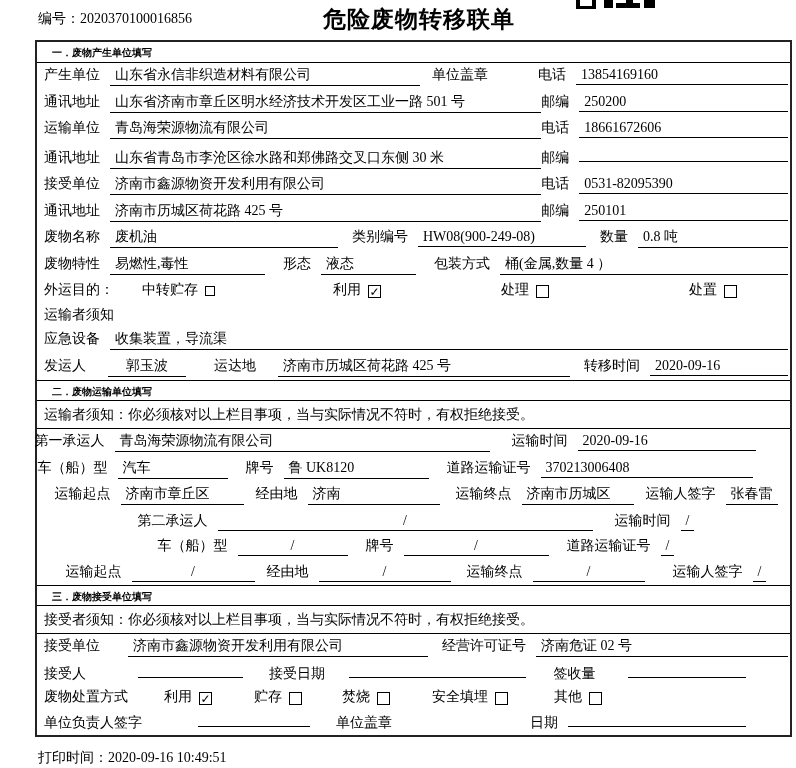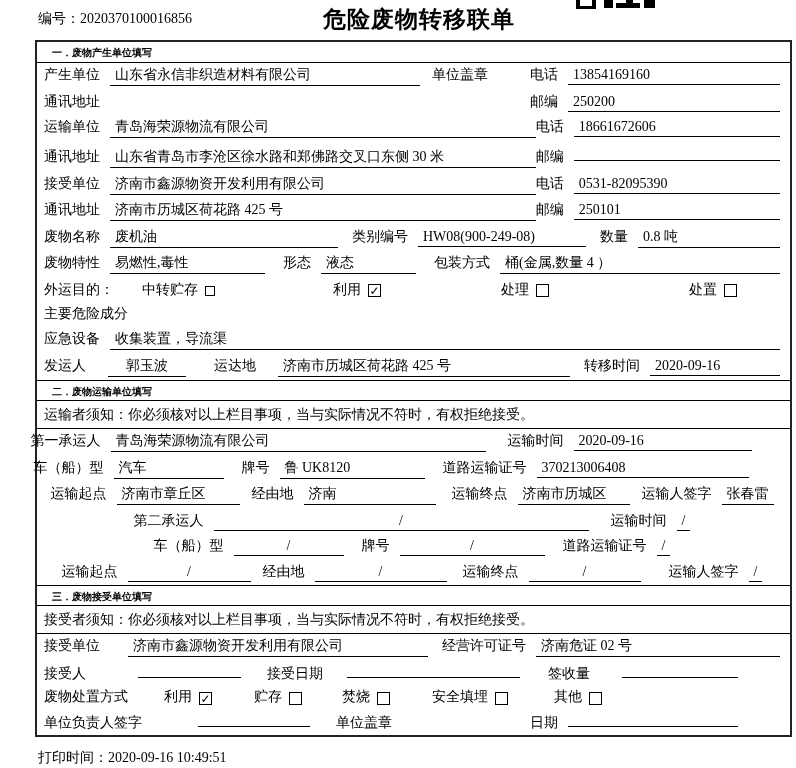--- a/index.html
+++ b/index.html
@@ -38,21 +38,21 @@
   }
   .sec-h.mid { border-top: 1px solid #000; }
   .notice-row {
     height: 28px; line-height: 27px; padding-left: 7px;
     border-bottom: 1px solid #000; white-space: nowrap;
   }
   .sec-body { display: flex; flex-direction: column; justify-content: space-around; }
   .body1 { height: 317px; }
   .body2 { height: 156px; align-items: center; }
   .body3 { height: 101px; }
-  .row { display: flex; align-items: baseline; padding: 0 10px 0 7px; white-space: nowrap; }
+  .row { display: flex; align-items: baseline; padding: 0 2px 0 7px; white-space: nowrap; }
   .lbl { margin-right: 10px; white-space: nowrap; }
   .val {
     border-bottom: 1px solid #000; padding: 0 5px 1px 5px;
     white-space: nowrap; overflow: hidden; min-height: 16px;
   }
   .grow { flex: 1; }
   .ml-auto { margin-left: auto; }
   .ctr { text-align: center; }
   
   .cb-opt { display: inline-flex; align-items: center; white-space: nowrap; }
@@ -85,20 +85,21 @@
     <div class="row">
       <span class="lbl">产生单位</span>
       <span class="val" style="width:310px">山东省永信非织造材料有限公司</span>
       <span class="lbl" style="margin-left:12px">单位盖章</span>
       <span class="lbl ml-auto">电话</span>
       <span class="val" style="width:212px">13854169160</span>
     </div>
 
     <div class="row">
       <span class="lbl">通讯地址</span>
+      <span class="val" style="width:438px">山东省济南市章丘区明水经济技术开发区工业一路 501 号</span>
       <span class="lbl ml-auto">邮编</span>
       <span class="val" style="width:212px">250200</span>
     </div>
 
     <div class="row">
       <span class="lbl">运输单位</span>
       <span class="val" style="width:438px">青岛海荣源物流有限公司</span>
       <span class="lbl ml-auto">电话</span>
       <span class="val" style="width:212px">18661672606</span>
     </div>
@@ -156,21 +157,21 @@
         <span>处理</span>
         <span class="cb"></span>
       </span>
       <span class="cb-opt" style="margin-left:140px">
         <span>处置</span>
         <span class="cb"></span>
       </span>
     </div>
 
     <div class="row">
-      <span class="lbl">主要危险成分</span>
+      <span class="lbl">运输者须知</span>
     </div>
 
 
     <div class="row">
       <span class="lbl">应急设备</span>
       <span class="val grow">收集装置，导流渠</span>
     </div>
 
     <div class="row">
       <span class="lbl">发运人</span>

